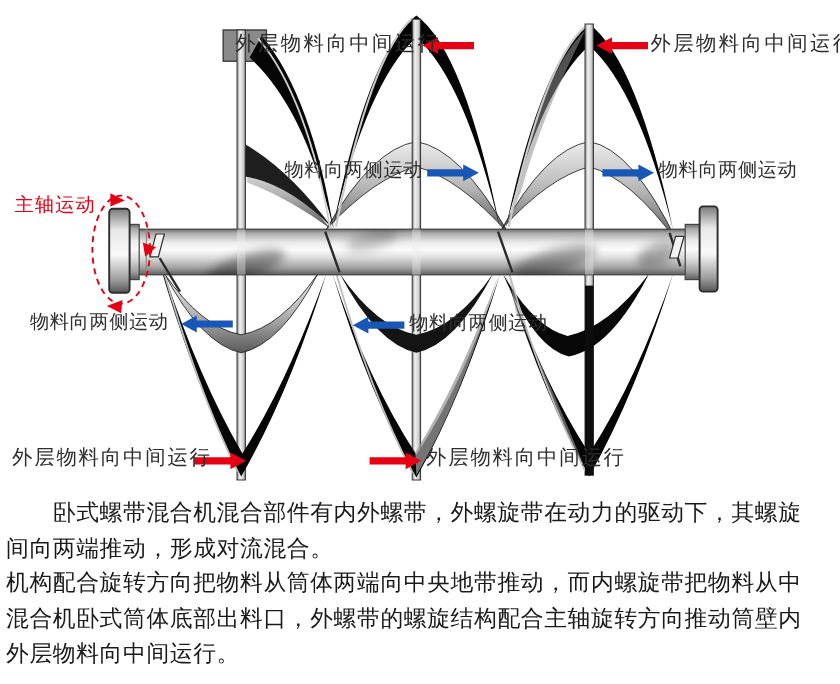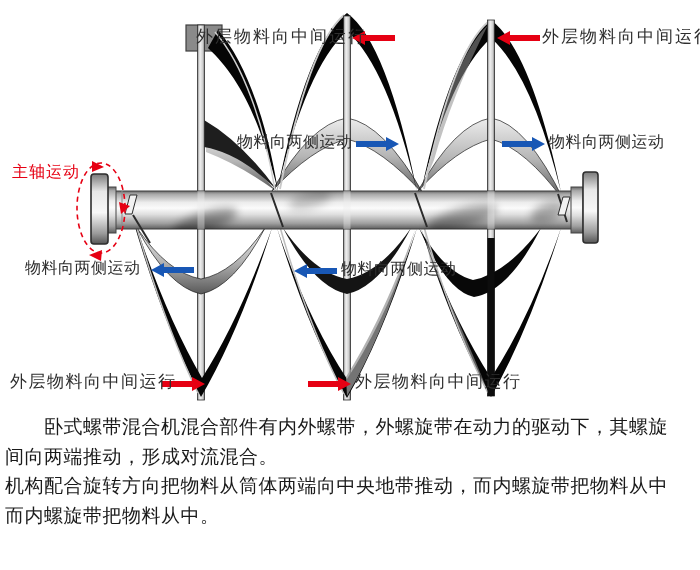--- a/index.html
+++ b/index.html
@@ -168,15 +168,16 @@
     <div class="lbl small lbl-low-left">物料向两侧运动</div>
     <div class="lbl small lbl-low-mid">物料向两侧运动</div>
     <div class="lbl lbl-bot-left">外层物料向中间运行</div>
     <div class="lbl lbl-bot-mid">外层物料向中间运行</div>
   </div>
 
   <div class="caption">
     <div>　　卧式螺带混合机混合部件有内外螺带，外螺旋带在动力的驱动下，其螺旋</div>
     <div>间向两端推动，形成对流混合。</div>
     <div>机构配合旋转方向把物料从筒体两端向中央地带推动，而内螺旋带把物料从中</div>
-    <div>而内螺旋带把物料从中。</div>
+    <div>混合机卧式筒体底部出料口，外螺带的螺旋结构配合主轴旋转方向推动筒壁内</div>
+    <div>外层物料向中间运行。</div>
   </div>
 </div>
 
 </body></html>

